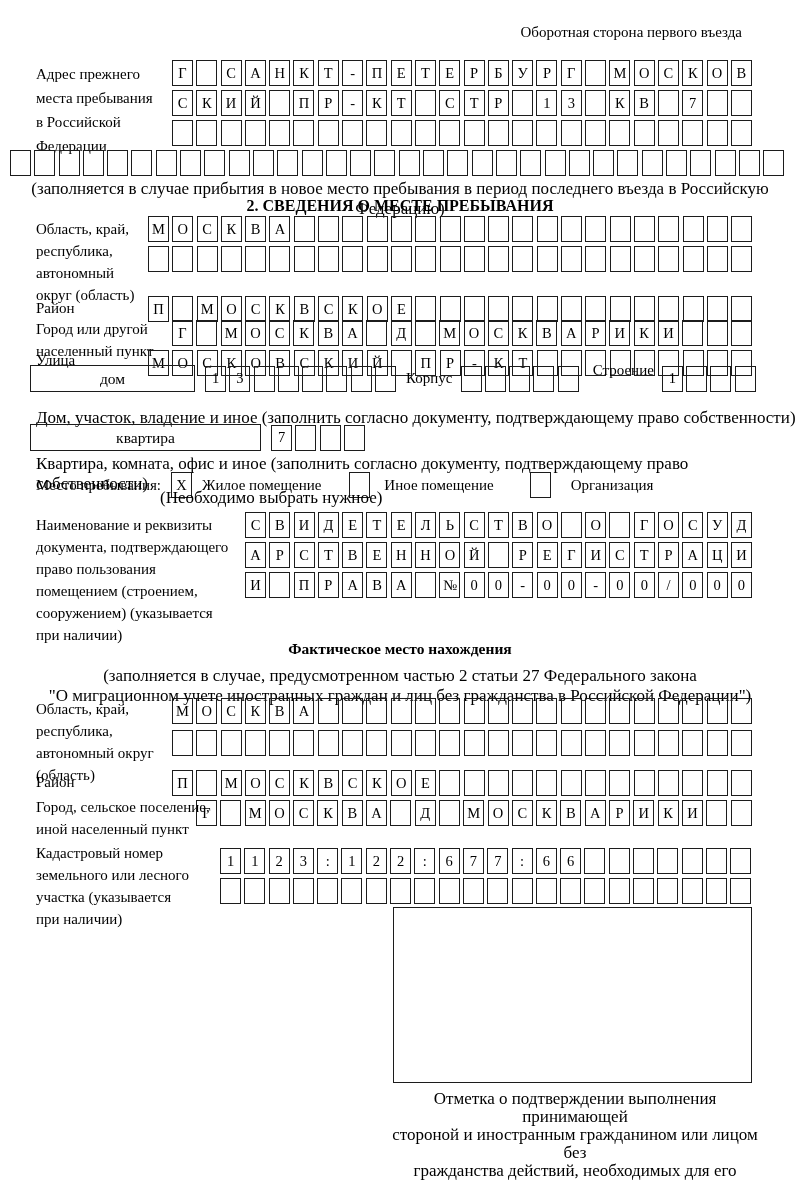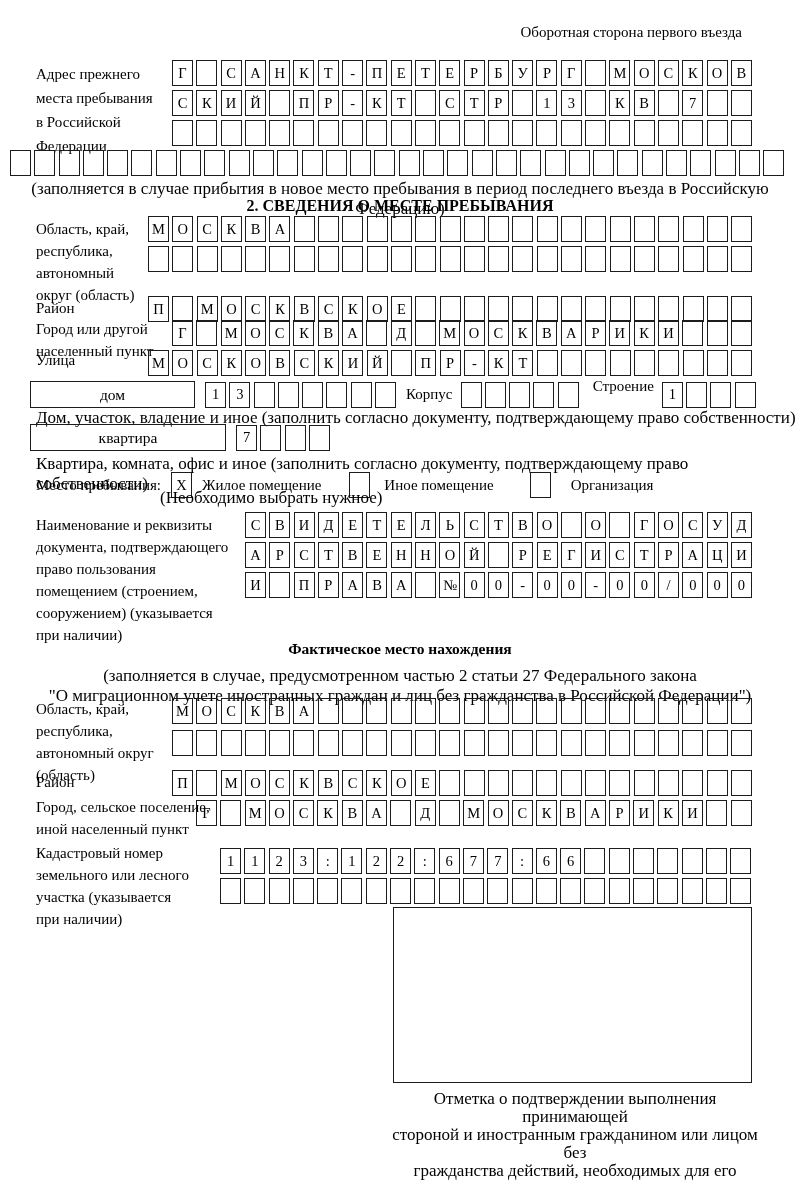--- a/index.html
+++ b/index.html
@@ -286,21 +286,21 @@
       <span class="cell"></span>
       <span class="cell"></span>
       <span class="cell"></span>
       <span class="cell"></span>
       <span class="cell"></span>
       <span class="cell"></span>
       <span class="cell"></span>
       <span class="cell"></span>
     </div>
 
-  <div class="abs inlinerow" style="left:30px;top:378px;">
+  <div class="abs inlinerow" style="left:30px;top:362px;">
     <span class="bigbox" style="width:165px;margin-right:10px;">дом</span>
     <span class="cellrow">
         <span class="cell">1</span>
         <span class="cell">3</span>
         <span class="cell"></span>
         <span class="cell"></span>
         <span class="cell"></span>
         <span class="cell"></span>
         <span class="cell"></span>
         <span class="cell"></span>
@@ -317,21 +317,21 @@
     <span class="cellrow">
         <span class="cell">1</span>
         <span class="cell"></span>
         <span class="cell"></span>
         <span class="cell"></span>
       </span>
   </div>
   <div class="abs note" style="left:36px;top:408px;">Дом, участок, владение и иное (заполнить согласно документу, подтверждающему право собственности)</div>
 
   <div class="abs inlinerow" style="left:30px;top:424px;">
-    <span class="bigbox" style="width:196px;margin-right:10px;">квартира</span>
+    <span class="bigbox" style="width:231px;margin-right:10px;">квартира</span>
     <span class="cellrow">
         <span class="cell">7</span>
         <span class="cell"></span>
         <span class="cell"></span>
         <span class="cell"></span>
       </span>
   </div>
   <div class="abs note" style="left:36px;top:454px;">Квартира, комната, офис и иное (заполнить согласно документу, подтверждающему право собственности)</div>
 
   <div class="abs inlinerow" style="left:36px;top:472px;">

